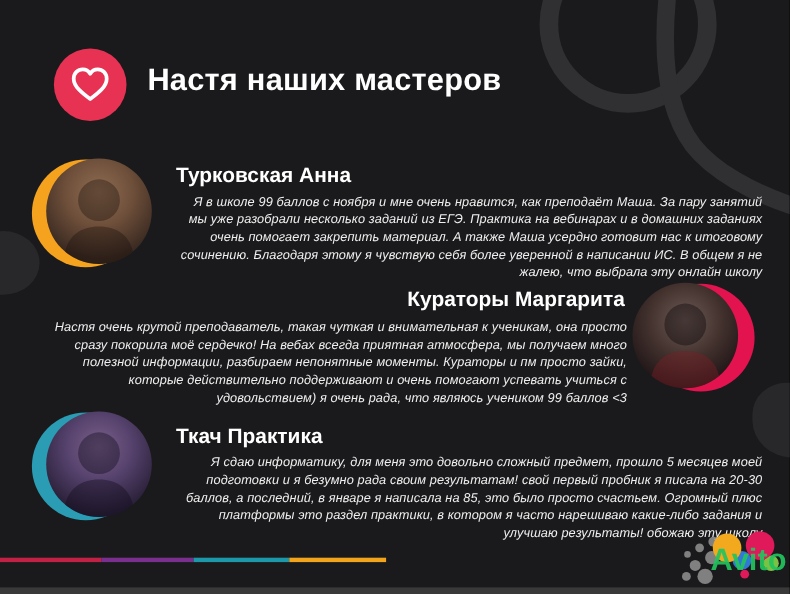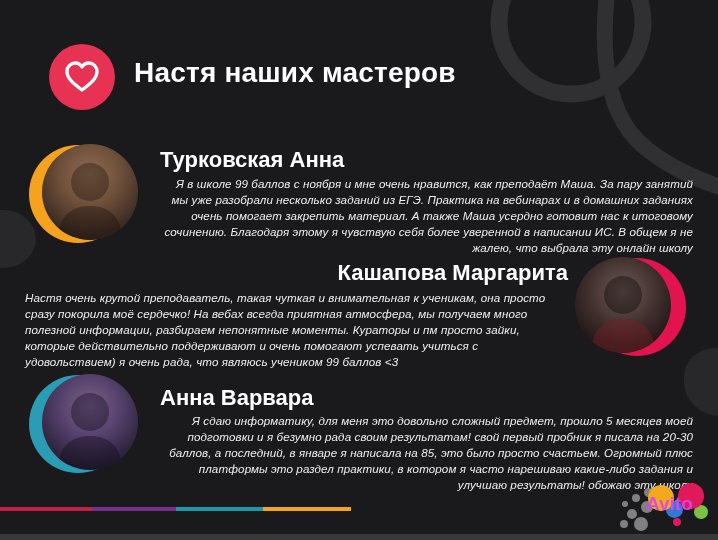--- a/index.html
+++ b/index.html
@@ -37,49 +37,49 @@
   .avatar-2{left:575px;top:253px;}
   .avatar-2 .accent{left:13px;top:5px;background:#e3134f;}
   .avatar-2 .photo{left:0;top:4px;
     background:radial-gradient(circle at 50% 36%, #6d5b55 0%, #43322e 42%, #201517 78%, #17090c 100%);}
   .avatar-3{left:29px;top:372px;}
   .avatar-3 .accent{left:0;top:3px;background:#2a9cb4;}
   .avatar-3 .photo{left:13px;top:2px;
     background:radial-gradient(circle at 50% 34%, #7d628d 0%, #53406a 40%, #2a2038 76%, #1a1424 100%);}
 
   
-  .t-name{position:absolute;color:#ffffff;font-size:22px;font-weight:bold;line-height:22px;}
+  .t-name{position:absolute;color:#ffffff;font-size:19px;font-weight:bold;line-height:22px;}
   .t-text{
     position:absolute;color:#efefef;font-size:11.6px;font-style:italic;
     line-height:16px;letter-spacing:.1px;
   }
   .t1-name{left:160px;top:149px;width:420px;}
   .t1-text{left:159px;top:176px;width:534px;text-align:right;}
   .t2-name{left:25px;top:262px;width:543px;text-align:right;}
-  .t2-text{left:25px;top:290px;width:545px;text-align:left;}
+  .t2-text{left:25px;top:290px;width:545px;text-align:right;}
   .t3-name{left:160px;top:387px;width:420px;}
   .t3-text{left:159px;top:413px;width:534px;text-align:right;}
 
   
   .rainbow{position:absolute;left:0;top:507px;height:4px;display:flex;}
   .rainbow .seg{height:4px;}
   .seg-0{width:92px;background:#c22045;}
   .seg-1{width:84px;background:#7a2f8f;}
   .seg-2{width:87px;background:#1d98aa;}
   .seg-3{width:88px;background:#f2a41d;}
 
   .bottom-band{position:absolute;left:0;bottom:0;width:718px;height:6px;background:#393939;}
 
   
   .watermark{position:absolute;left:620px;top:483px;width:98px;height:52px;}
   .wm-dot{position:absolute;border-radius:50%;background:#9a9a9a;opacity:.8;}
   .wm-circle{position:absolute;border-radius:50%;}
   .wm-text{
-    position:absolute;left:26px;top:10px;color:#d946ef;opacity:.92;
-    font-size:19px;font-weight:bold;letter-spacing:0;z-index:3;
+    position:absolute;left:26px;top:10px;color:#22c55e;opacity:.92;
+    font-size:28px;font-weight:bold;letter-spacing:0;z-index:3;
   }
   .wm-c-yellow{left:28px;top:2px;width:26px;height:26px;background:#f2a91e;z-index:2;}
   .wm-c-magenta{left:58px;top:0;width:26px;height:26px;background:#e0195b;z-index:2;}
   .wm-c-blue{left:46px;top:18px;width:17px;height:17px;background:#3278d6;z-index:1;}
   .wm-c-green{left:74px;top:22px;width:14px;height:14px;background:#7bc143;z-index:1;}
   .wm-c-pink-sm{left:53px;top:35px;width:8px;height:8px;background:#e0195b;z-index:1;}
 </style>
 </head>
 <body>
 
@@ -104,42 +104,42 @@
     <div class="photo">
       <svg width="96" height="96" viewBox="0 0 96 96">
         <circle cx="48" cy="38" r="19" fill="rgba(20,12,8,0.35)"></circle>
         <path d="M16 96 C 16 72, 30 62, 48 62 C 66 62, 80 72, 80 96 Z" fill="rgba(20,12,8,0.35)"></path>
       </svg>
     </div>
   </div>
   <div class="t-name t1-name">Турковская Анна</div>
   <div class="t-text t1-text">Я в школе 99 баллов с ноября и мне очень нравится, как преподаёт Маша. За пару занятий мы уже разобрали несколько заданий из ЕГЭ. Практика на вебинарах и в домашних заданиях очень помогает закрепить материал. А также Маша усердно готовит нас к итоговому сочинению. Благодаря этому я чувствую себя более уверенной в написании ИС. В общем я не жалею, что выбрала эту онлайн школу</div>
 
-  <div class="t-name t2-name">Кашапова Маргарита</div>
+  <div class="t-name t2-name">Кураторы Маргарита</div>
   <div class="t-text t2-text">Настя очень крутой преподаватель, такая чуткая и внимательная к ученикам, она просто сразу покорила моё сердечко! На вебах всегда приятная атмосфера, мы получаем много полезной информации, разбираем непонятные моменты. Кураторы и пм просто зайки, которые действительно поддерживают и очень помогают успевать учиться с удовольствием) я очень рада, что являюсь учеником 99 баллов &lt;3</div>
   <div class="avatar avatar-2">
     <div class="accent"></div>
     <div class="photo">
       <svg width="96" height="96" viewBox="0 0 96 96">
         <circle cx="48" cy="38" r="19" fill="rgba(10,6,8,0.4)"></circle>
         <path d="M16 96 C 16 72, 30 62, 48 62 C 66 62, 80 72, 80 96 Z" fill="rgba(120,30,38,0.45)"></path>
       </svg>
     </div>
   </div>
 
   <div class="avatar avatar-3">
     <div class="accent"></div>
     <div class="photo">
       <svg width="96" height="96" viewBox="0 0 96 96">
         <circle cx="48" cy="38" r="19" fill="rgba(16,10,24,0.4)"></circle>
         <path d="M16 96 C 16 72, 30 62, 48 62 C 66 62, 80 72, 80 96 Z" fill="rgba(16,10,24,0.4)"></path>
       </svg>
     </div>
   </div>
-  <div class="t-name t3-name">Анна Варвара</div>
+  <div class="t-name t3-name">Ткач Практика</div>
   <div class="t-text t3-text">Я сдаю информатику, для меня это довольно сложный предмет, прошло 5 месяцев моей подготовки и я безумно рада своим результатам! свой первый пробник я писала на 20-30 баллов, а последний, в январе я написала на 85, это было просто счастьем. Огромный плюс платформы это раздел практики, в котором я часто нарешиваю какие-либо задания и улучшаю результаты! обожаю эту школу</div>
 
   <div class="rainbow">
     <div class="seg seg-0"></div>
     <div class="seg seg-1"></div>
     <div class="seg seg-2"></div>
     <div class="seg seg-3"></div>
   </div>
 
   <div class="watermark">

